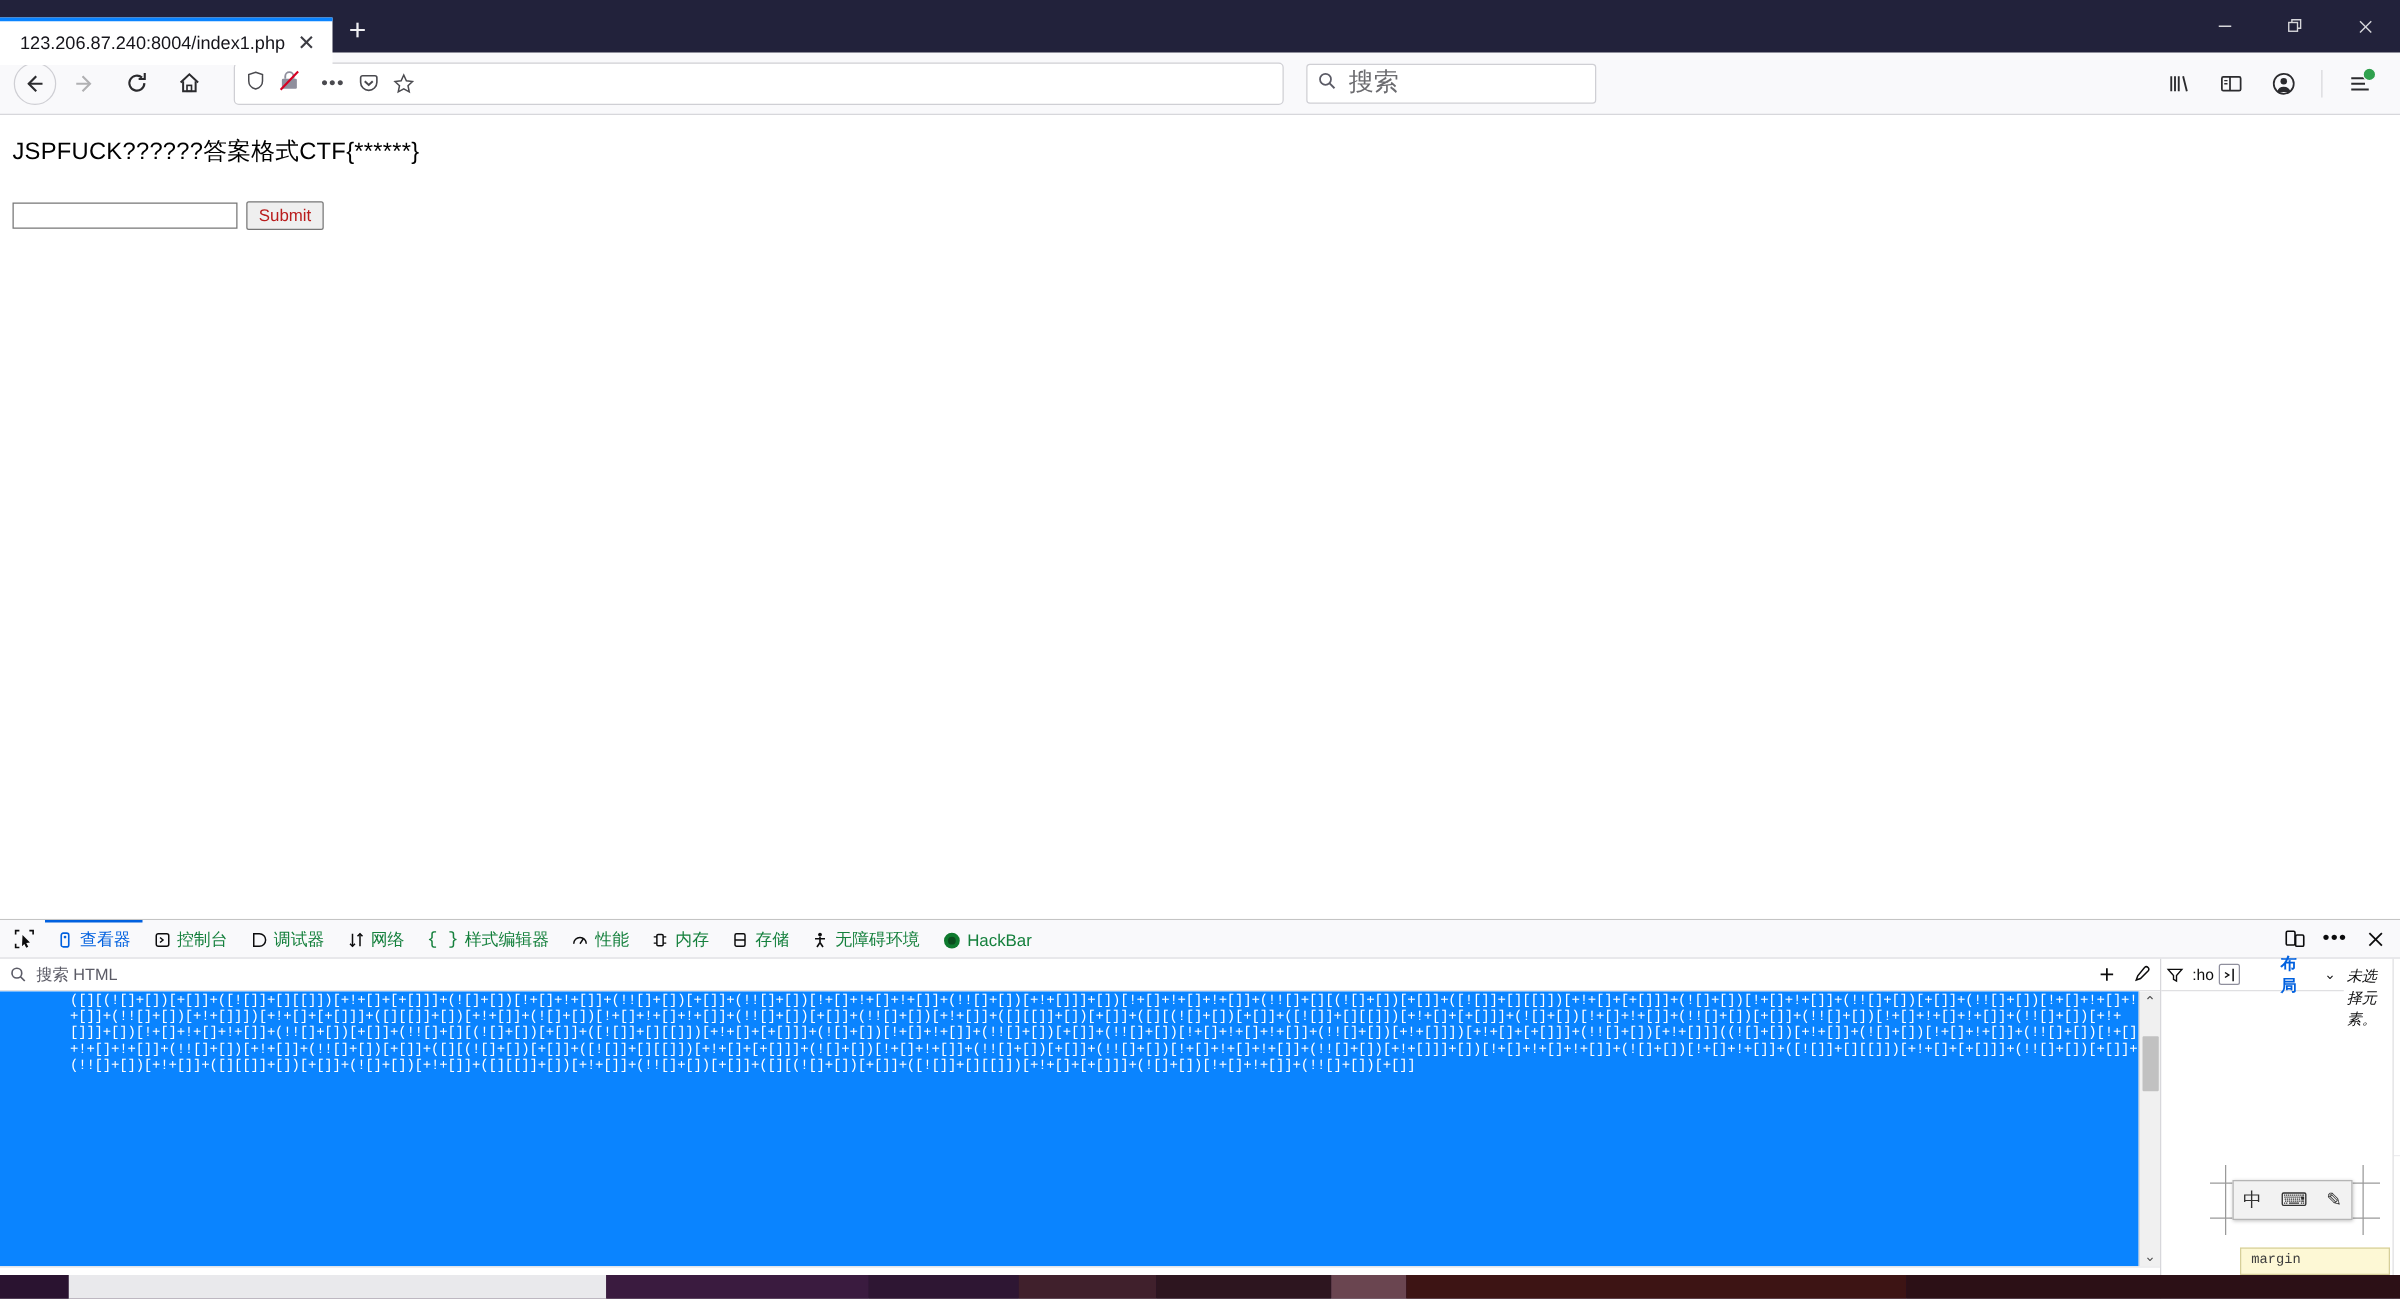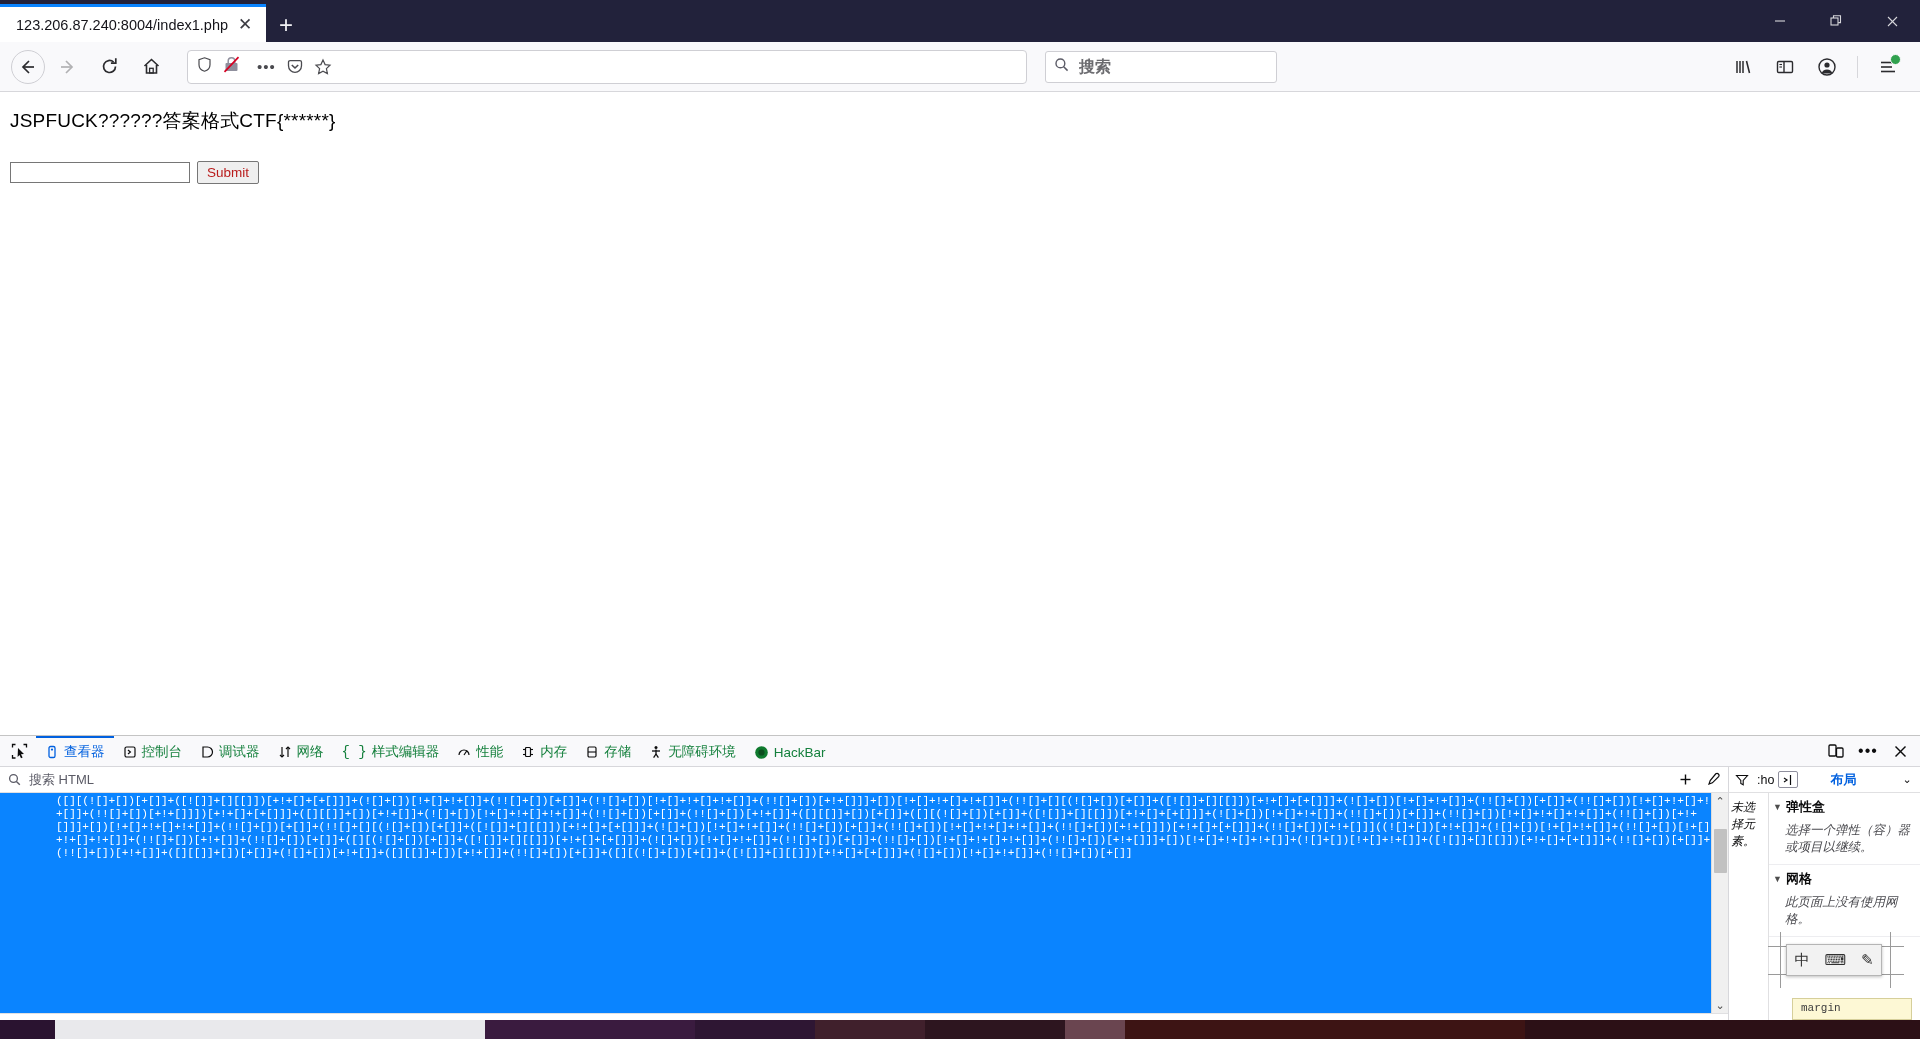--- a/index.html
+++ b/index.html
@@ -15,21 +15,21 @@
   #browser { width: 1920px; height: 1039px; position: relative; display: flex; flex-direction: column; }
 
   .titlebar {
     height: 42px; background: #22223b; display: flex; align-items: flex-end;
     position: relative; flex: 0 0 42px;
   }
   .tabstrip { display: flex; align-items: flex-end; height: 42px; }
   .tab {
     height: 38px; background: #ffffff; display: flex; align-items: center;
     padding: 0 10px 0 16px; min-width: 240px; max-width: 300px;
-    border-top: 3px solid #0a84ff; position: relative; top: 0;
+    border-top: 3px solid #0a84ff; position: relative; top: 10px;
   }
   .tab-title {
     font-size: 14.5px; color: #15141a; white-space: nowrap; overflow: hidden;
     text-overflow: ellipsis; flex: 1;
   }
   .tab-close {
     width: 22px; height: 22px; display: flex; align-items: center; justify-content: center;
     font-size: 17px; color: #3c3c43; margin-left: 6px; cursor: pointer; line-height: 1;
   }
   .newtab {
@@ -62,22 +62,22 @@
   .url-text .dim { color: #737373; }
   .url-icons { display: flex; align-items: center; gap: 10px; color: #4a4a4f; }
   .url-icons > span { cursor: pointer; display: flex; align-items: center; }
 
   .searchbar {
     width: 232px; height: 32px; background: #fff; border: 1px solid #cfcfd4;
     border-radius: 3px; display: flex; align-items: center; padding: 0 8px; gap: 8px;
     margin-left: 6px;
   }
   .searchbar input {
-    border: 0; outline: 0; font-size: 16px; color: #a16207; width: 100%;
-    font-family: "Liberation Sans", sans-serif; background: transparent; font-weight: bold;
+    border: 0; outline: 0; font-size: 20px; color: #a16207; width: 100%;
+    font-family: "Liberation Sans", sans-serif; background: transparent;
   }
   .searchbar input::placeholder { color: #6b6b6f; }
 
   .navright { display: flex; align-items: center; margin-left: auto; gap: 2px; padding-right: 4px; }
   .navsep { width: 1px; height: 22px; background: #d7d7db; margin: 0 8px; }
   .badge-dot {
     position: absolute; top: 7px; right: 7px; width: 11px; height: 11px; border-radius: 50%;
     background: #30a14e; border: 1.5px solid #f9f9fb;
   }
 
@@ -163,21 +163,21 @@
 
   .dt-breadcrumb {
     height: 26px; border-top: 1px solid #e0e0e2; display: flex; align-items: center;
     padding: 0 10px; gap: 6px; font-size: 13px; color: #0c0c0d; background: #fff;
   }
   .crumb { cursor: pointer; }
   .crumb-sep { color: #8f8f9d; font-size: 11px; }
 
   
   .dt-rightpanel {
-    flex: 0 0 192px; border-left: 1px solid #d7d7db; display: flex; flex-direction: column;
+    flex: 0 0 192px; border-left: 1px solid #d7d7db; display: flex; flex-direction: row;
     background: #fff; min-width: 0;
   }
   .rp-toolbar {
     height: 26px; display: flex; align-items: center; border-bottom: 1px solid #e0e0e2;
     font-size: 12.5px; gap: 2px; padding: 0 2px;
   }
   .rp-tb-btn { width: 22px; height: 22px; display: flex; align-items: center; justify-content: center;
                color: #0c0c0d; cursor: pointer; }
   .rp-hov { font-size: 12.5px; color: #0c0c0d; cursor: pointer; padding: 0 2px; }
   .rp-tab { font-size: 13px; color: #0060df; font-weight: bold; padding: 0 6px; cursor: pointer; margin-left: 24px; }

